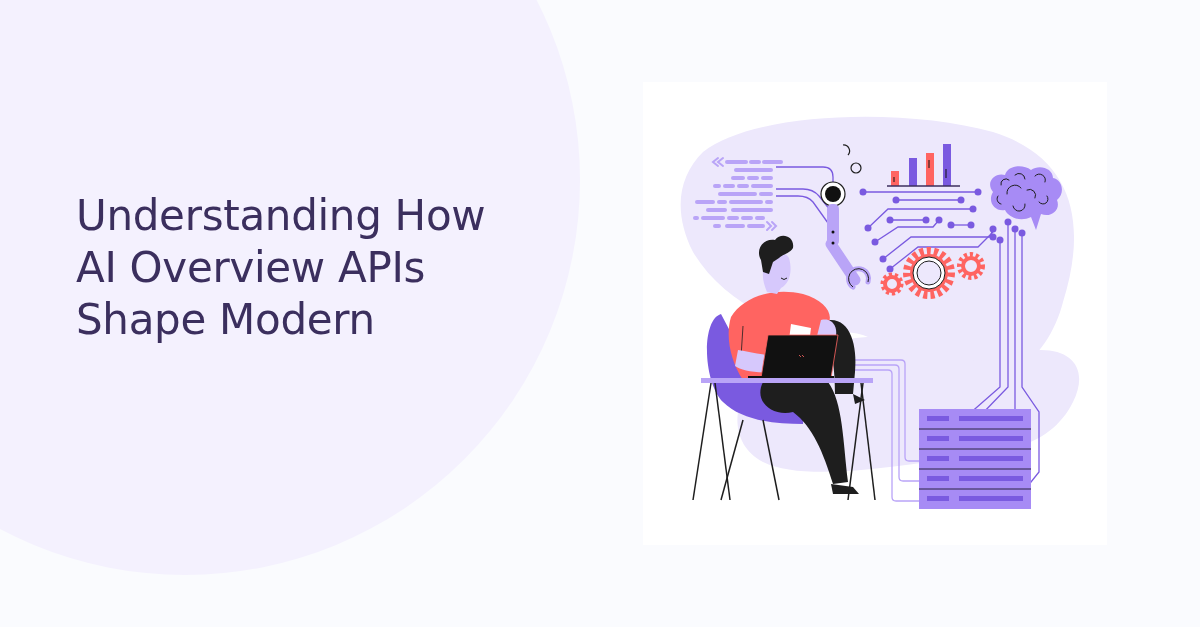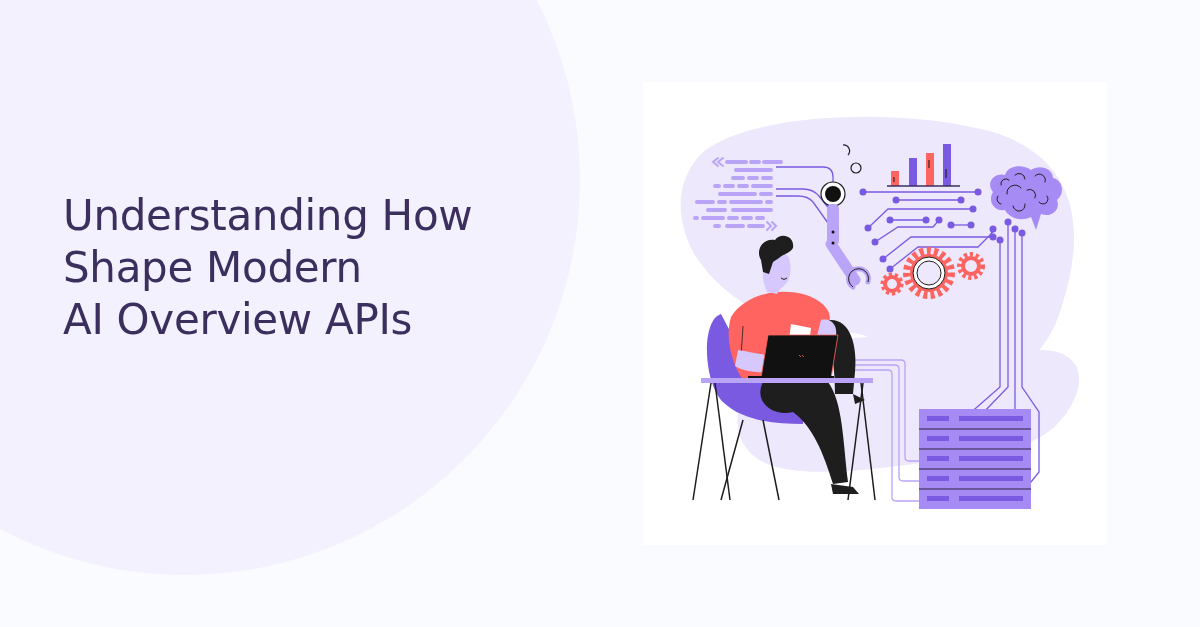--- a/index.html
+++ b/index.html
@@ -4,40 +4,40 @@
 <style>
   * { margin: 0; padding: 0; box-sizing: border-box; }
   html, body { width: 1200px; height: 627px; overflow: hidden; }
   body { background: #FAFBFE; position: relative; font-family: "DejaVu Sans", sans-serif; }
   .bg-circle {
     position: absolute; left: -210px; top: -215px;
     width: 790px; height: 790px; border-radius: 50%;
     background: #F4F1FE;
   }
   .headline {
-    position: absolute; left: 63px; top: 190px; width: 500px;
+    position: absolute; left: 76px; top: 190px; width: 500px;
     color: #3B2F5E; font-size: 42px; line-height: 52px;
     font-family: "DejaVu Sans", sans-serif; font-weight: 400; letter-spacing: -0.3px;
   }
   .headline span { display: block; white-space: nowrap; }
   .card {
     position: absolute; left: 643px; top: 82px; width: 464px; height: 463px;
     background: #FFFFFF;
   }
   .card svg { position: absolute; left: 0; top: 0; }
 </style>
 </head>
 <body>
 
 <div class="bg-circle"></div>
 
 <h1 class="headline">
   <span>Understanding How</span>
+  <span>AI Overview APIs</span>
   <span>Shape Modern</span>
-  <span>AI Overview APIs</span>
 </h1>
 
 <div class="card">
   <svg width="464" height="463" viewBox="0 0 464 463">
 
     <g>
       <path d="M60 70 C110 30 260 25 350 50 C430 75 445 140 420 220 C405 280 350 320 300 300 C260 285 240 250 200 250 C140 250 80 220 50 170 C30 130 35 95 60 70 Z" fill="#EDE8FC"></path>
       <path d="M95 330 C100 280 180 250 260 255 C300 258 320 290 360 275 C420 255 450 280 430 320 C410 360 370 370 320 375 C250 385 160 400 120 380 C100 370 92 350 95 330 Z" fill="#EDE8FC"></path>
     </g>
 

